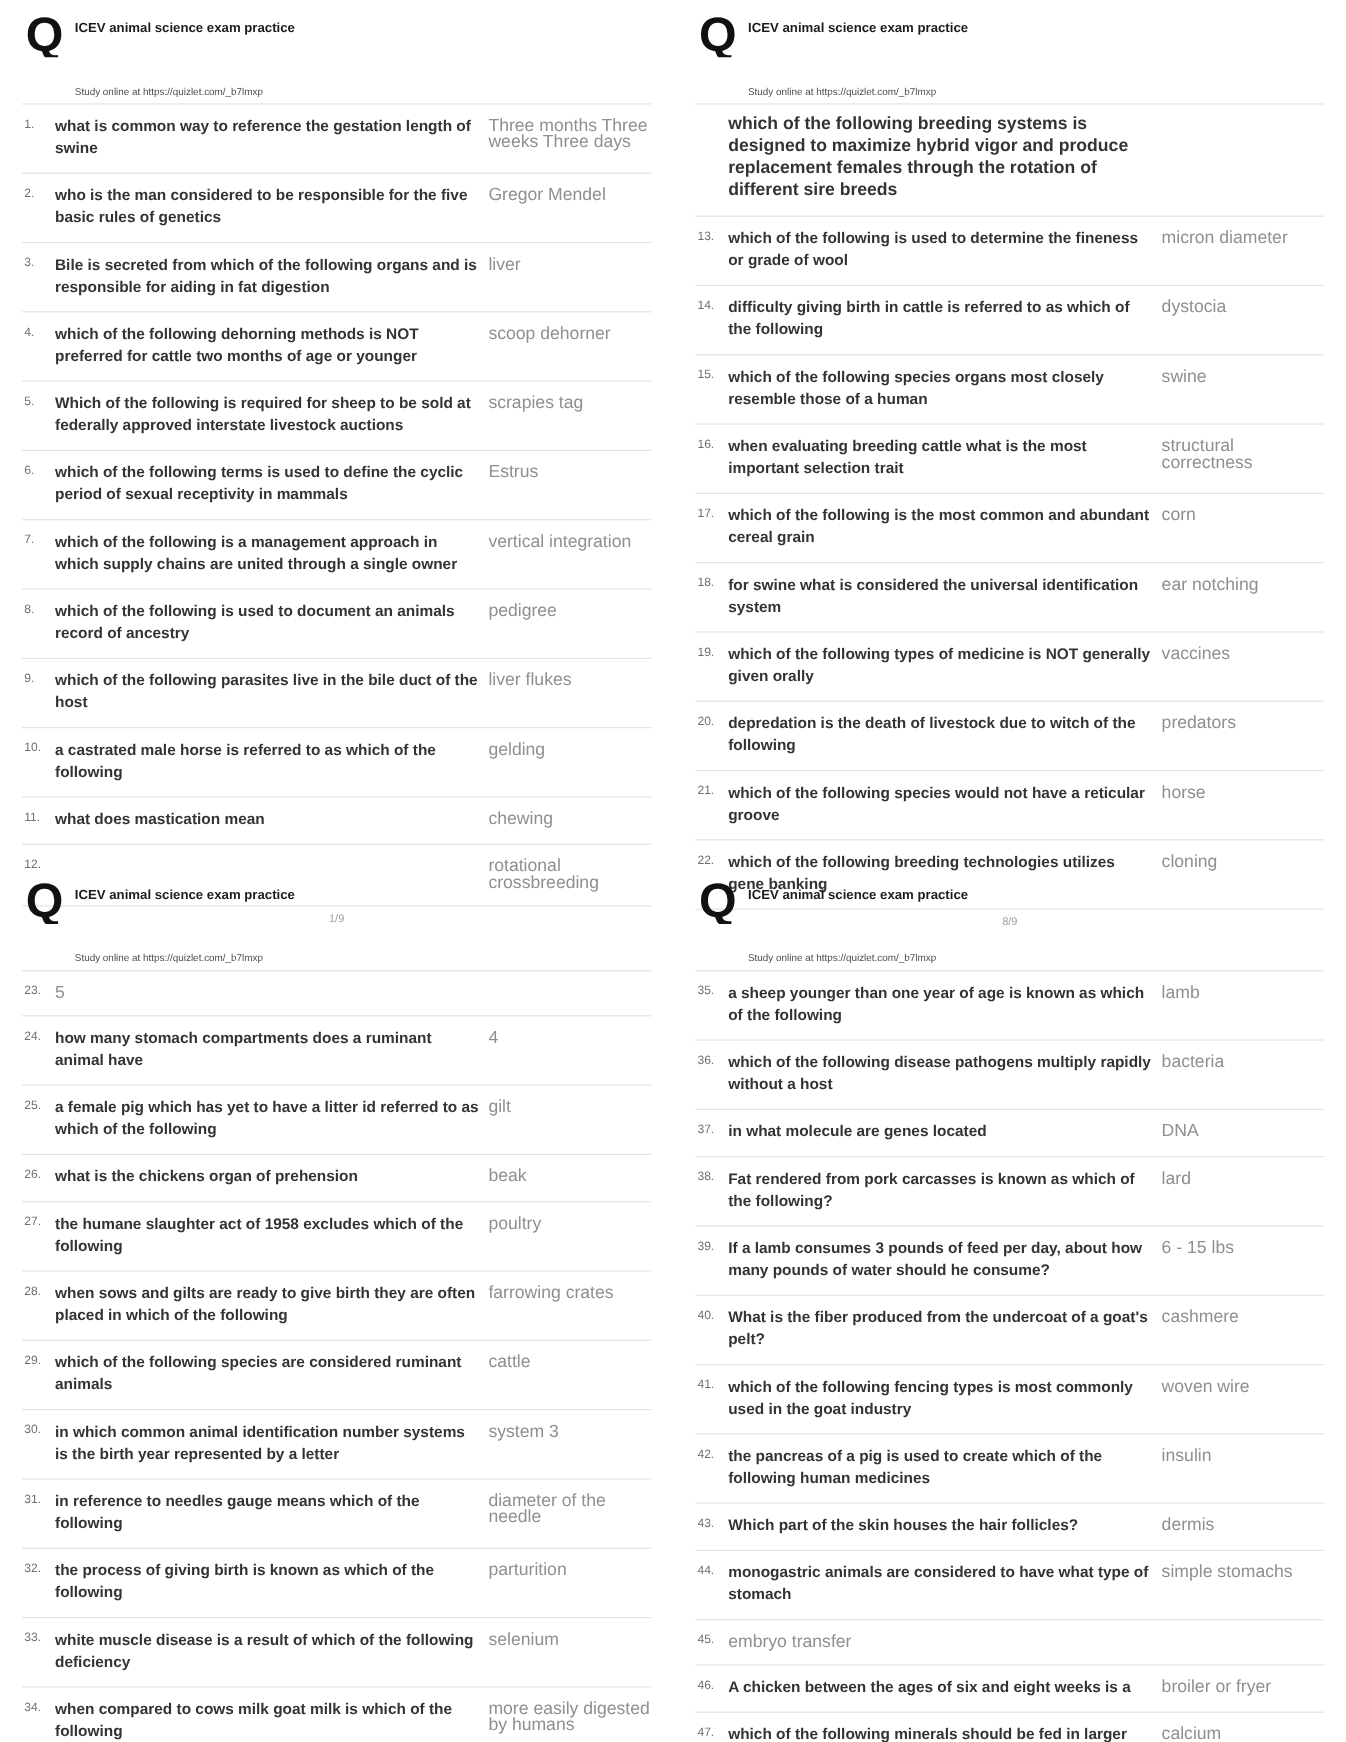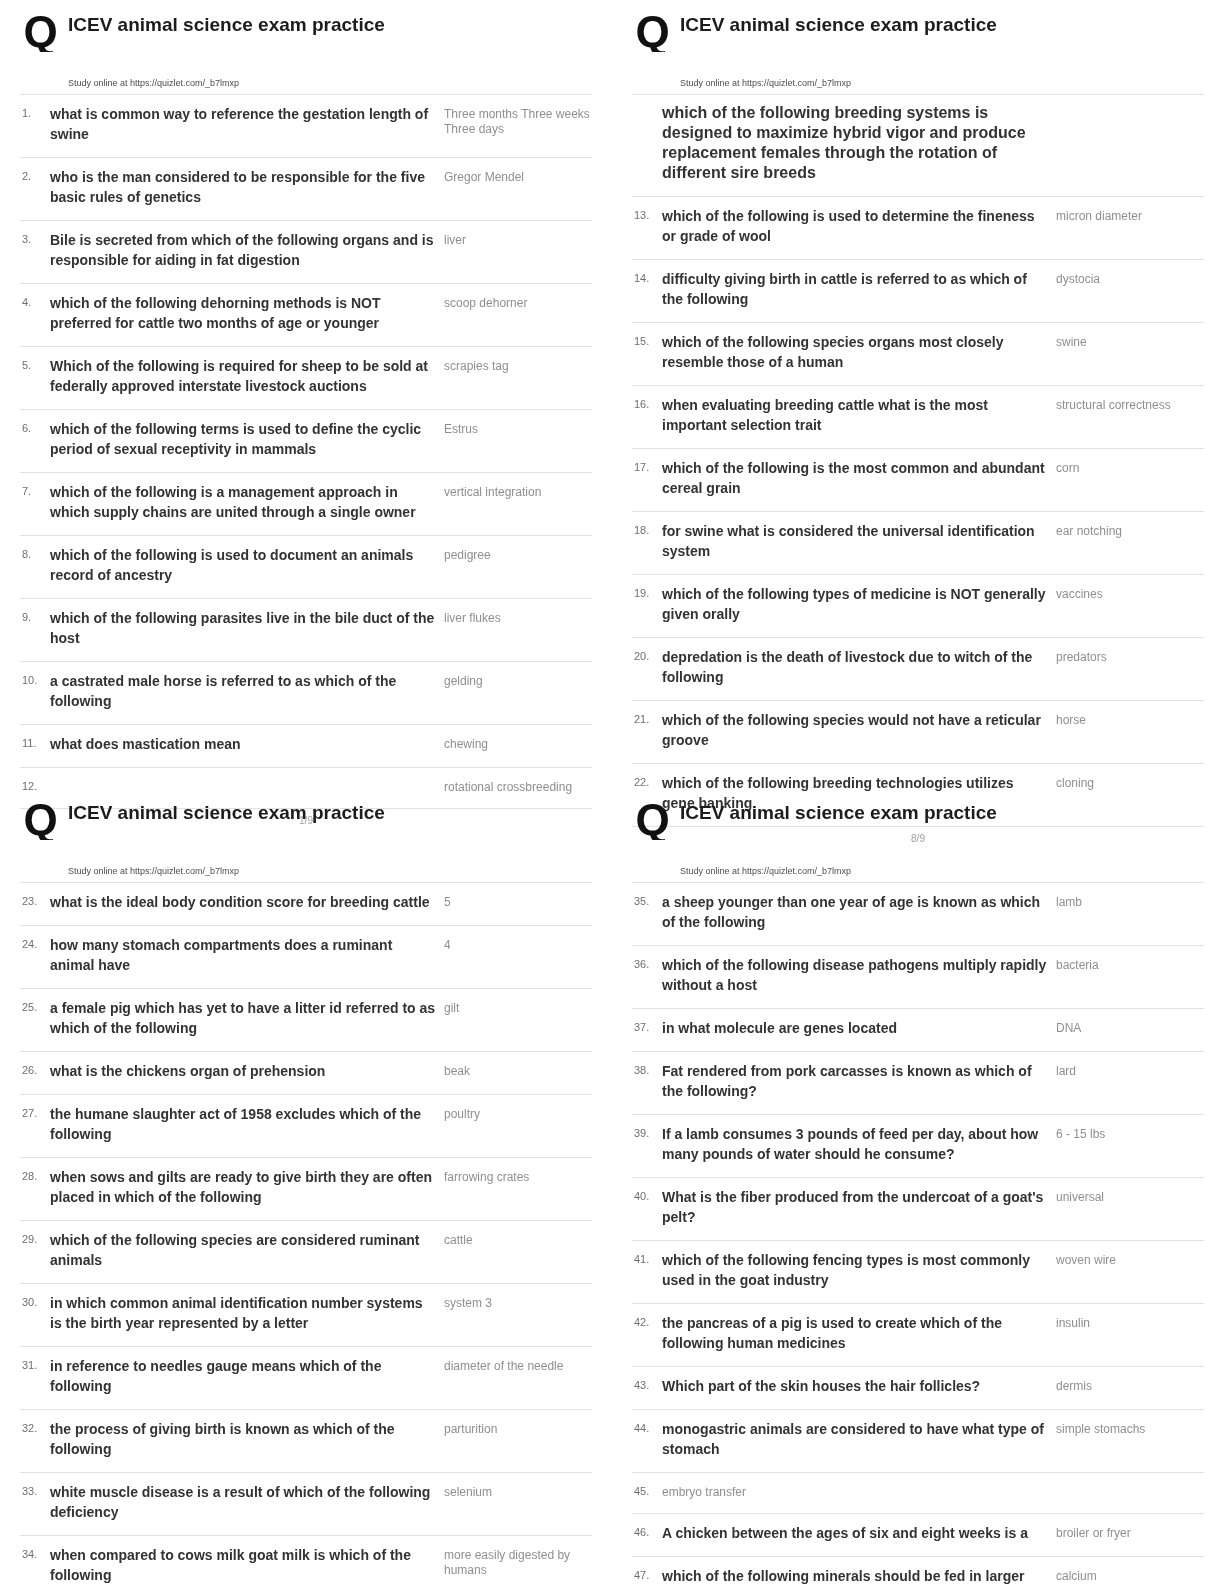--- a/index.html
+++ b/index.html
@@ -35,21 +35,21 @@
     display:flex;align-items:center;justify-content:center;
     font-weight:900;
     font-size:44px;
     line-height:40px;
     color:#111111;
     letter-spacing:-1px;
     overflow:hidden;
   }
   .header-text{display:flex;flex-direction:column;padding-top:3px;}
   .page-title{
-    font-size:19px;
+    font-size:12px;
     font-weight:700;
     color:#1c1c1c;
     line-height:20px;
   }
   .page-subtitle{
     font-size:9px;
     color:#4d4d4d;
     line-height:12px;
     margin-top:42px;
   }
@@ -84,21 +84,21 @@
     flex:0 0 388px;
     width:388px;
     padding-right:6px;
     font-size:14px;
     font-weight:600;
     line-height:20px;
     color:#333333;
   }
   .qa-a{
     flex:1 1 auto;
-    font-size:12px;
+    font-size:16px;
     line-height:15px;
     color:#8f8f8f;
     padding-top:3px;
   }
   .page-footer{
     margin-top:auto;
     text-align:center;
     font-size:10px;
     color:#9aa0a8;
     padding:6px 0 4px 0;
@@ -252,21 +252,20 @@
     <div class="page-header">
       <div class="logo">Q</div>
       <div class="header-text">
         <div class="page-title">ICEV animal science exam practice</div>
         <div class="page-subtitle">Study online at https://quizlet.com/_b7lmxp</div>
       </div>
     </div>
     <div class="qa-list">
         <div class="qa-row">
           <div class="qa-num">23.</div>
-          <div class="qa-q">what is the ideal body condition score for breeding cattle</div>
           <div class="qa-a">5</div>
         </div>
         <div class="qa-row">
           <div class="qa-num">24.</div>
           <div class="qa-q">how many stomach compartments does a ruminant animal have</div>
           <div class="qa-a">4</div>
         </div>
         <div class="qa-row">
           <div class="qa-num">25.</div>
           <div class="qa-q">a female pig which has yet to have a litter id referred to as which of the following</div>
@@ -351,21 +350,21 @@
           <div class="qa-a">lard</div>
         </div>
         <div class="qa-row">
           <div class="qa-num">39.</div>
           <div class="qa-q">If a lamb consumes 3 pounds of feed per day, about how many pounds of water should he consume?</div>
           <div class="qa-a">6 - 15 lbs</div>
         </div>
         <div class="qa-row">
           <div class="qa-num">40.</div>
           <div class="qa-q">What is the fiber produced from the undercoat of a goat's pelt?</div>
-          <div class="qa-a">universal</div>
+          <div class="qa-a">cashmere</div>
         </div>
         <div class="qa-row">
           <div class="qa-num">41.</div>
           <div class="qa-q">which of the following fencing types is most commonly used in the goat industry</div>
           <div class="qa-a">woven wire</div>
         </div>
         <div class="qa-row">
           <div class="qa-num">42.</div>
           <div class="qa-q">the pancreas of a pig is used to create which of the following human medicines</div>
           <div class="qa-a">insulin</div>

